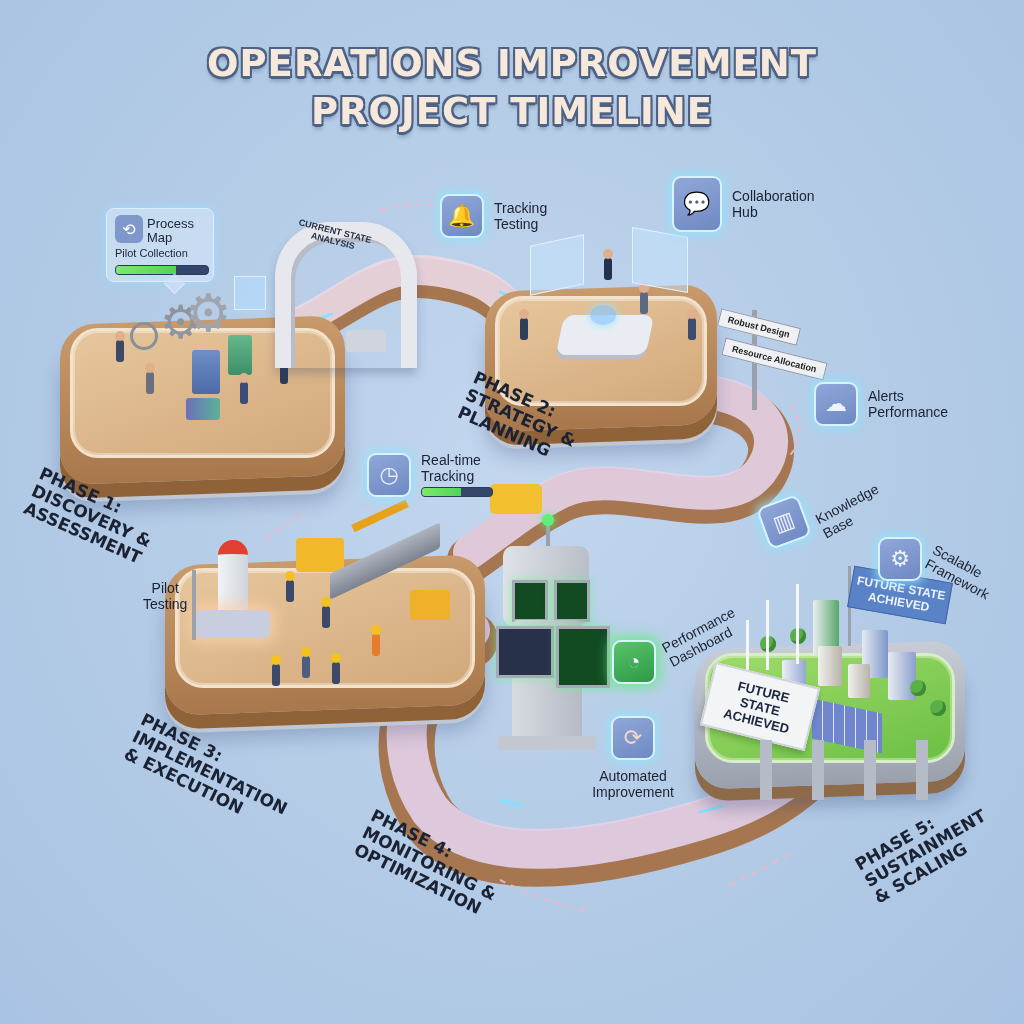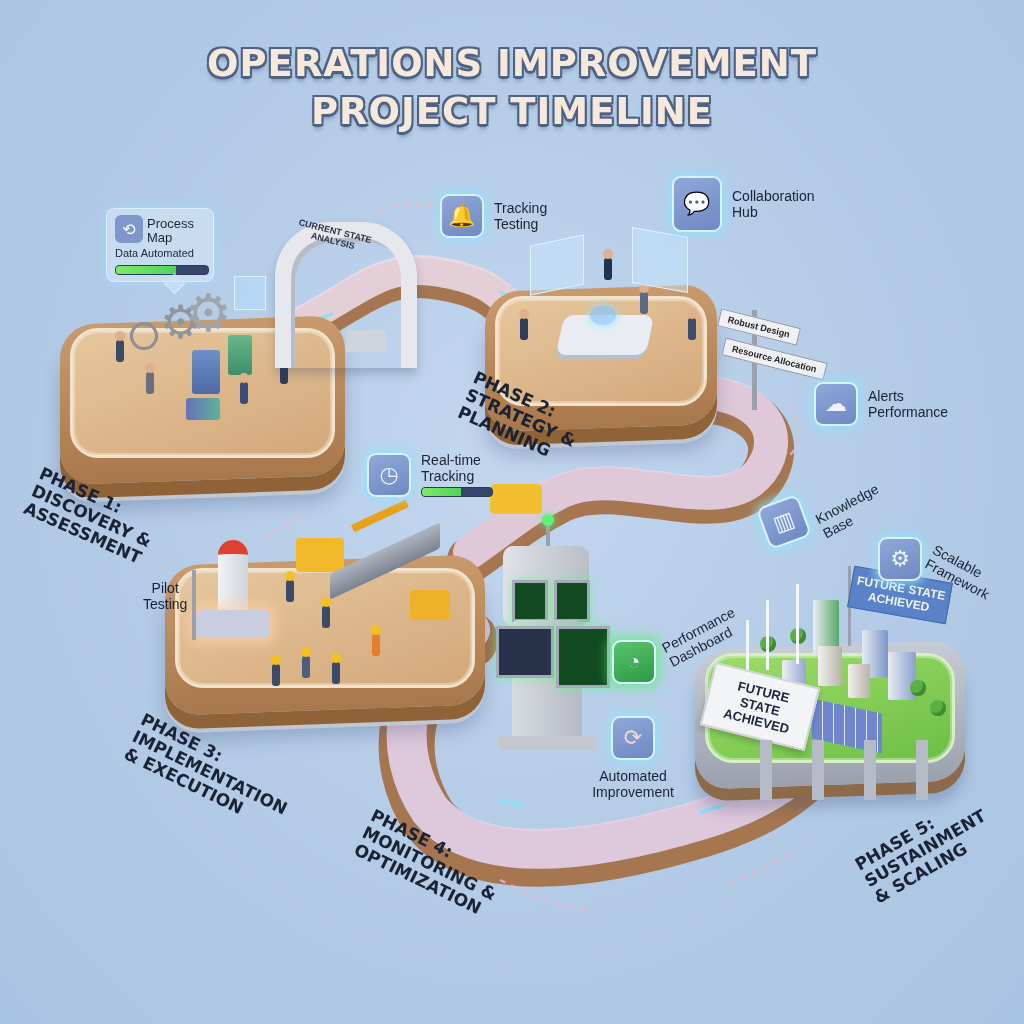--- a/index.html
+++ b/index.html
@@ -155,21 +155,21 @@
 <div class="abs" style="left:186px;top:398px;width:34px;height:22px;background:linear-gradient(90deg,#6c6fb8,#5bb39a);border-radius:3px;"></div>
 <div class="person" style="left:116px;top:340px;background:#3c4a66;"></div>
 <div class="person" style="left:146px;top:372px;background:#6a6f7b;"></div>
 <div class="person" style="left:240px;top:382px;background:#3a4d78;"></div>
 <div class="person" style="left:280px;top:362px;background:#2f3d5c;"></div>
 <div class="abs" style="left:130px;top:322px;width:22px;height:22px;border:3px solid #8a8f98;border-radius:50%;"></div>
 
 <div class="panel">
   <div class="abs" style="left:8px;top:6px;width:28px;height:28px;border-radius:6px;background:#7f98cb;color:#fff;font-size:16px;display:flex;align-items:center;justify-content:center;">⟲</div>
   <div class="abs" style="left:40px;top:8px;font-size:13px;line-height:14px;width:60px;">Process Map</div>
-  <div class="abs" style="left:8px;top:38px;font-size:11px;">Data Automated</div>
+  <div class="abs" style="left:8px;top:38px;font-size:11px;">Pilot Collection</div>
   <div class="abs progress" style="left:8px;top:56px;width:92px;">
       <div style="width:65%"></div>
     </div>
 </div>
 
 <div class="arch"></div>
 <div class="arch-text">CURRENT STATE ANALYSIS</div>
 <div class="abs" style="left:346px;top:330px;width:40px;height:22px;background:#d0d4dc;border-radius:3px;"></div>
 <div class="abs" style="left:234px;top:276px;width:30px;height:32px;background:rgba(180,220,255,.55);border:1px solid #d9f2ff;"></div>
 

